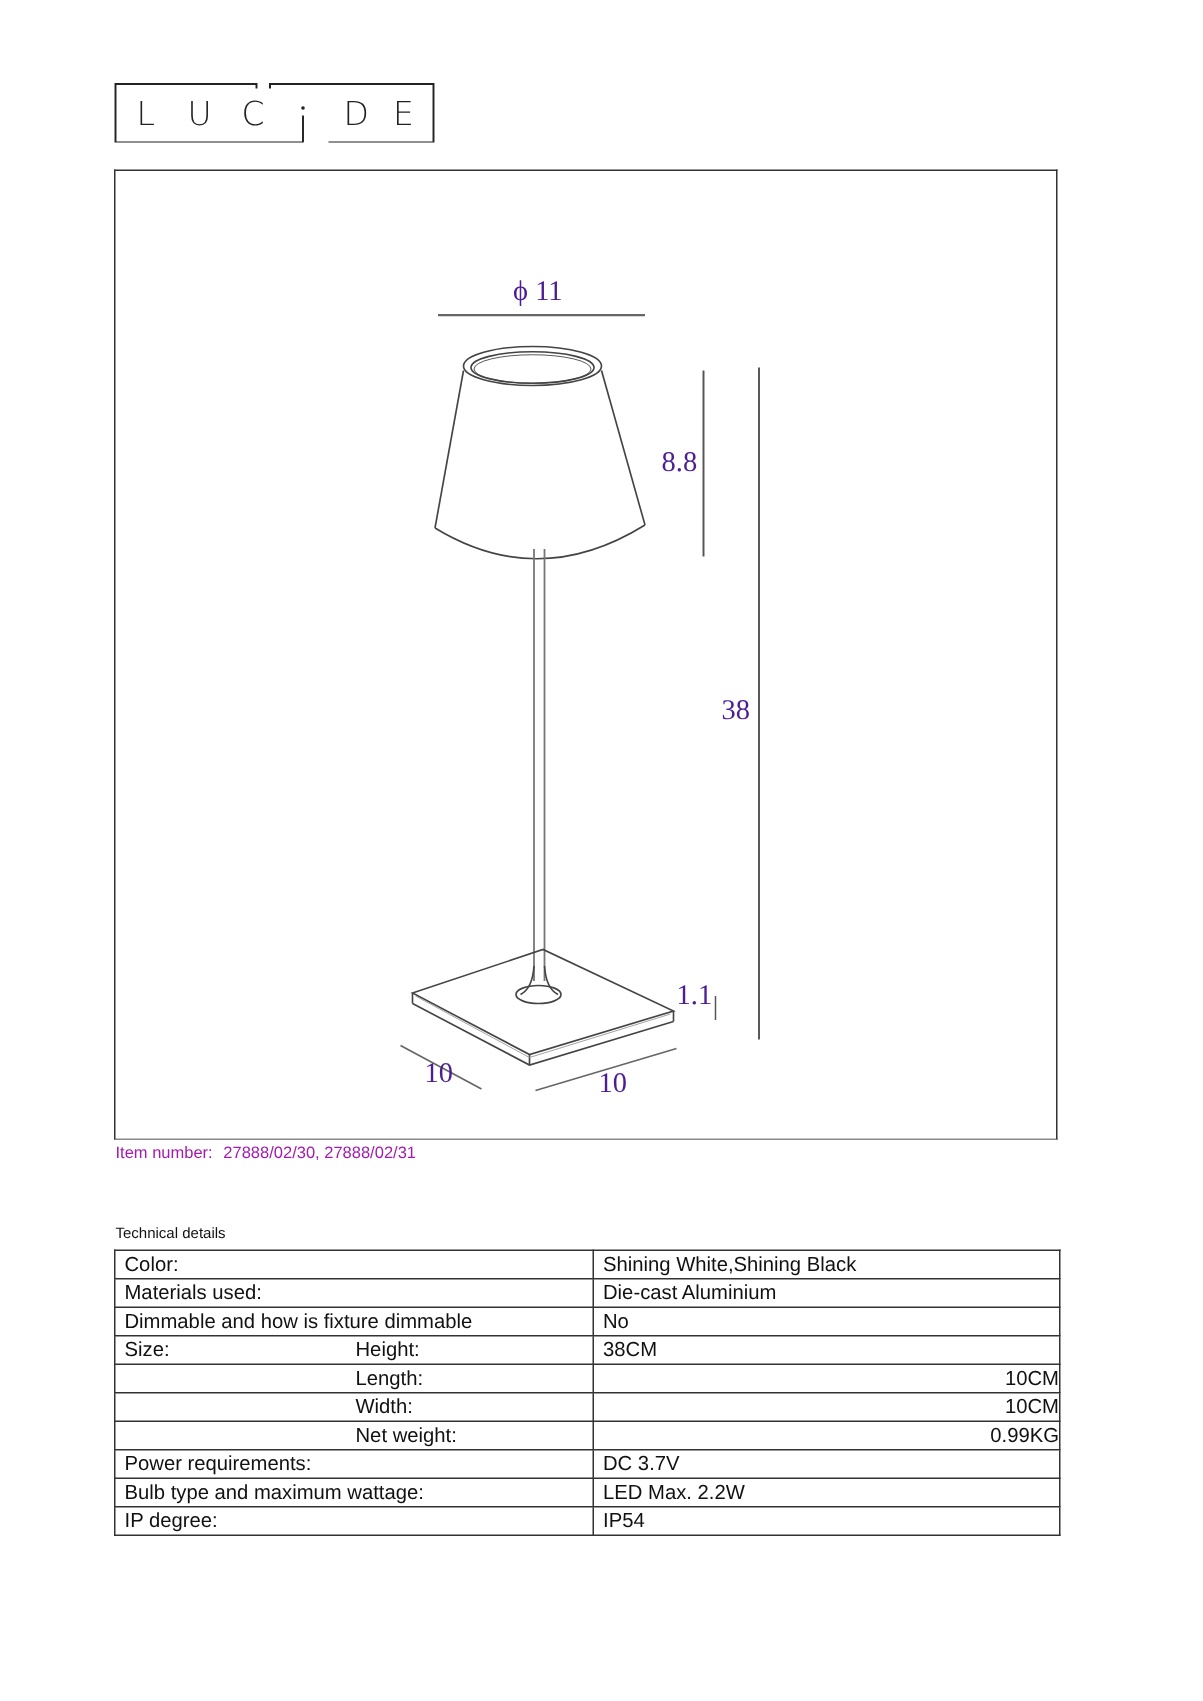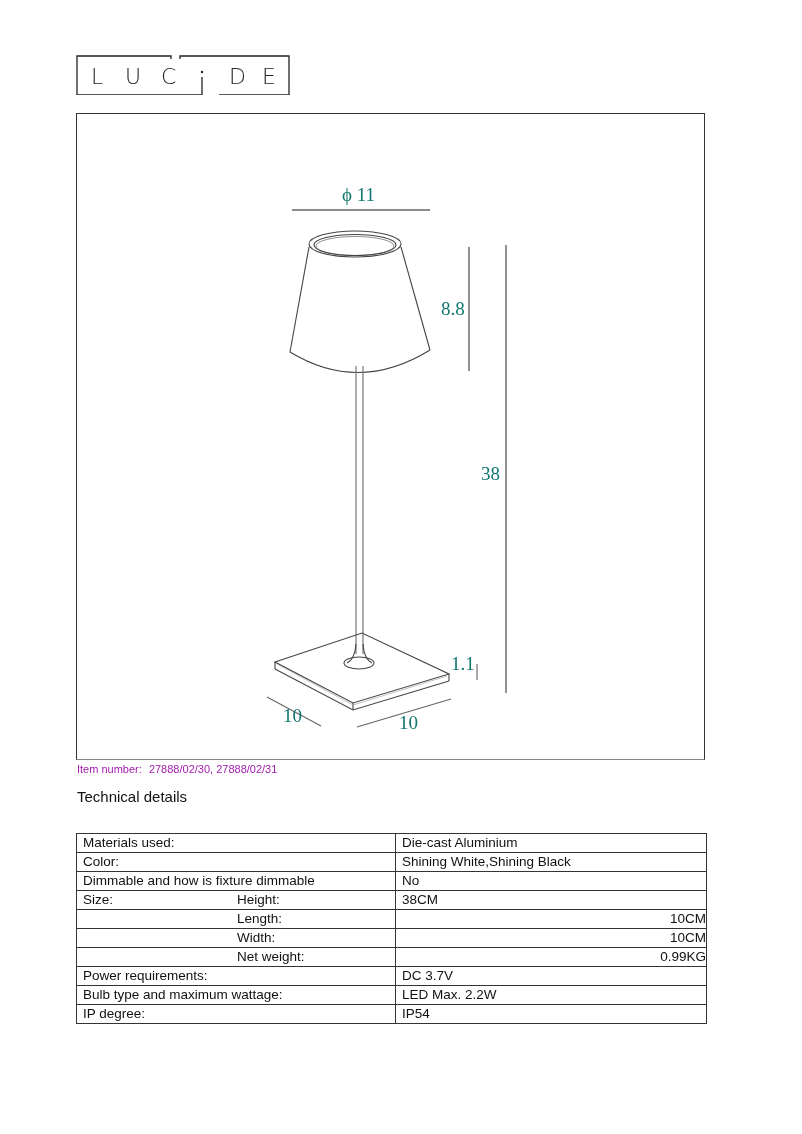--- a/index.html
+++ b/index.html
@@ -6,28 +6,28 @@
   body { width:802px; height:1134px; position:relative; overflow:hidden; font-family:"Liberation Sans", sans-serif; color:#111; }
 
   
   .logo { position:absolute; left:76px; top:55px; width:214px; height:40px; }
   .logo svg { width:100%; height:100%; display:block; }
   .logo-letter { position:absolute; top:9px; font-family:"DejaVu Sans", sans-serif; font-weight:200; font-size:22px; color:#222; letter-spacing:0; }
 
   
   .frame { position:absolute; left:76px; top:113px; width:629px; height:647px; border:1px solid #333; box-sizing:border-box; border-bottom-color:#888; }
   .frame svg { position:absolute; left:0; top:0; }
-  .dim { position:absolute; font-family:"Liberation Serif", serif; font-size:19px; color:#0f766e; }
+  .dim { position:absolute; font-family:"Liberation Serif", serif; font-size:19px; color:#4c1d95; }
 
   
   .item-number { position:absolute; left:77px; top:763px; font-size:11px; color:#a21caf; }
   .item-number span { margin-right:4px; }
 
   
-  .tech-title { position:absolute; left:77px; top:788px; font-size:15px; }
+  .tech-title { position:absolute; left:77px; top:817px; font-size:10px; }
   table.spec { position:absolute; left:76px; top:833px; width:631px; border-collapse:collapse; font-size:13.5px; }
   table.spec td { border:1px solid #333; height:18px; padding:0 0 0 6px; line-height:18px; vertical-align:middle; white-space:nowrap; }
   table.spec td.label { width:312px; }
   table.spec td.sub { border-top-color:#aaa;text-align:right; }
   .size-key { position:absolute; left:6px; }
   .size-sub { position:absolute; left:160px; }
   .lbl-cell { position:relative; }
 </style>
 </head>
 <body>
@@ -95,26 +95,26 @@
 <div class="item-number">
   <span>Item number:</span>
   <span>27888/02/30, 27888/02/31</span>
 </div>
 
 <div class="tech-title">Technical details</div>
 
 <table class="spec">
   <tbody>
     <tr>
+      <td class="label lbl-cell">Color:</td>
+      <td>Shining White,Shining Black</td>
+    </tr>
+    <tr>
       <td class="label lbl-cell">Materials used:</td>
       <td>Die-cast Aluminium</td>
-    </tr>
-    <tr>
-      <td class="label lbl-cell">Color:</td>
-      <td>Shining White,Shining Black</td>
     </tr>
     <tr>
       <td class="label lbl-cell">Dimmable and how is fixture dimmable</td>
       <td>No</td>
     </tr>
     <tr>
       <td class="label lbl-cell">
         <span class="size-key">Size:</span>
         <span class="size-sub">Height:</span>&nbsp;
       </td>

